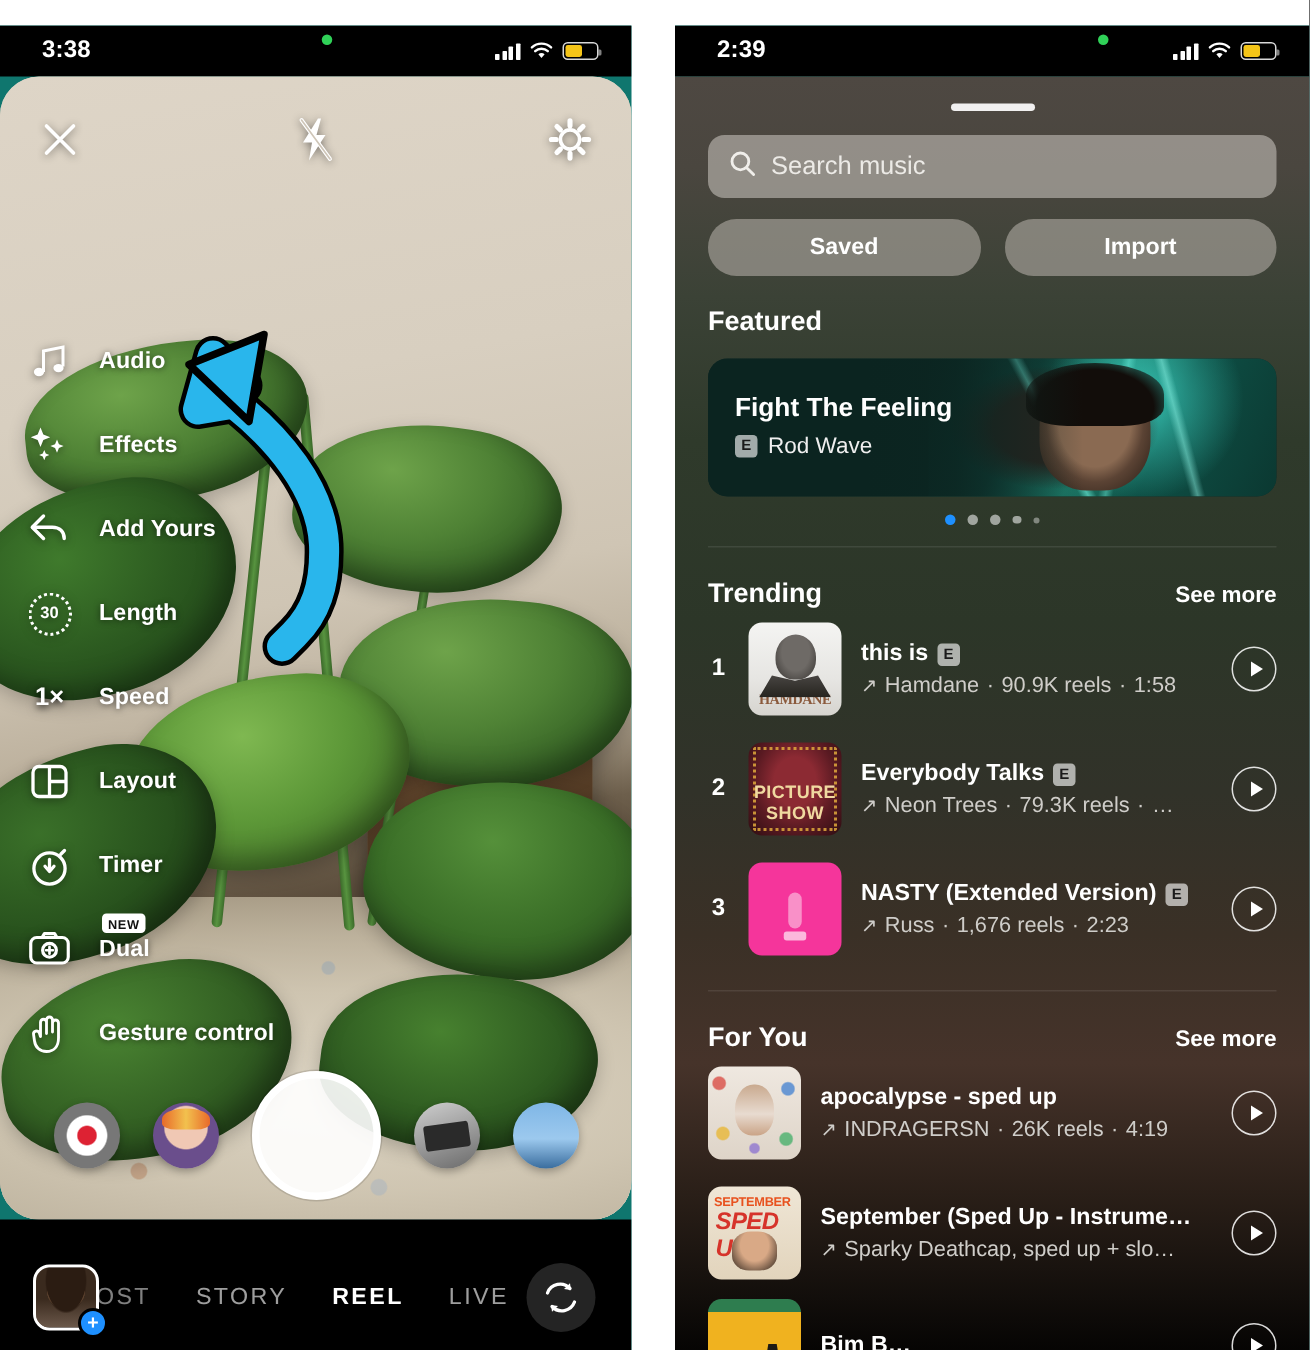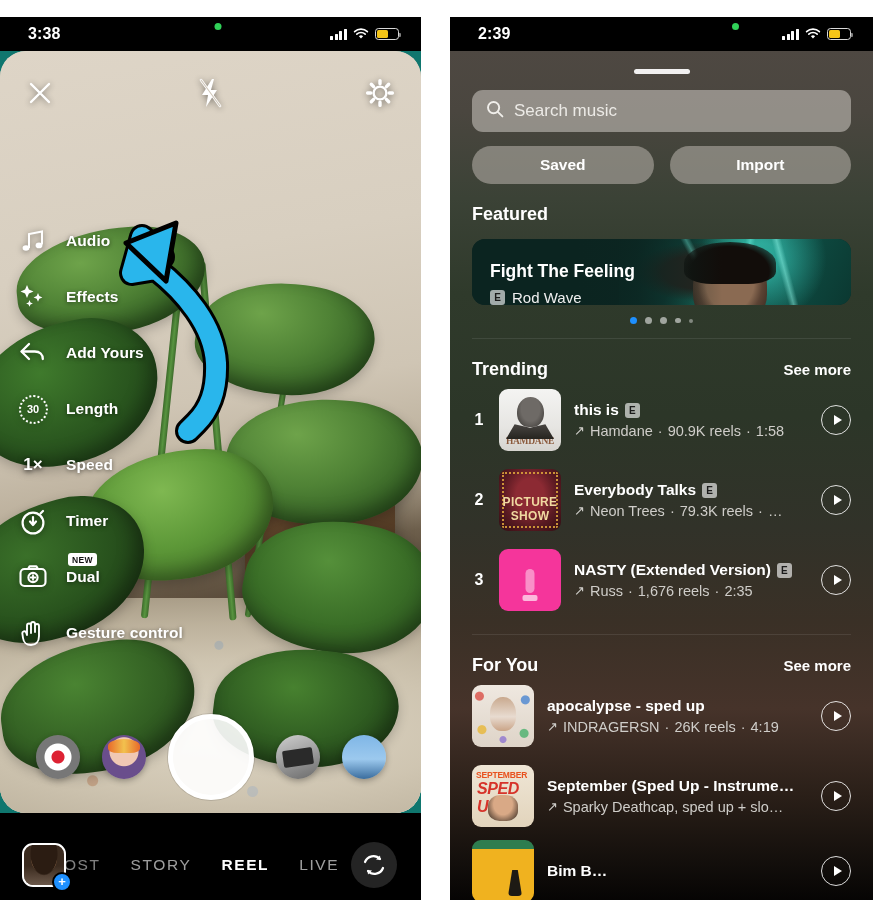--- a/index.html
+++ b/index.html
@@ -145,21 +145,21 @@
   .grabber { width: 56px; height: 5px; border-radius: 3px; background: #fff; margin: 18px auto 0; opacity: .92; }
   .search-box { margin: 16px 22px 0; height: 42px; border-radius: 11px; background: rgba(175,170,163,.72);
     display: flex; align-items: center; gap: 10px; padding: 0 14px; cursor: text; }
   .search-ph { color: #eceae6; font-size: 17px; }
   .seg-row { display: flex; gap: 16px; margin: 14px 22px 0; }
   .seg { flex: 1; height: 38px; border-radius: 19px; background: rgba(164,159,152,.68);
     display: flex; align-items: center; justify-content: center; color: #fff; font-size: 15.5px; font-weight: 700; cursor: pointer; }
   .sec-head { display: flex; align-items: baseline; justify-content: space-between; margin: 20px 22px 0; }
   .sec-title { color: #fff; font-size: 18px; font-weight: 700; }
   .see-more { color: #fff; font-size: 15px; font-weight: 700; cursor: pointer; }
-  .feat-card { margin: 14px 22px 0; height: 66px; border-radius: 13px; overflow: hidden; position: relative;
+  .feat-card { margin: 14px 22px 0; height: 92px; border-radius: 13px; overflow: hidden; position: relative;
     background: linear-gradient(100deg, #0c2421 0%, #0d2c27 40%, #113b33 70%, #0a2a26 100%); cursor: pointer; }
   .feat-art { position: absolute; right: 0; top: 0; bottom: 0; width: 232px;
     background:
       radial-gradient(ellipse 42% 62% at 36% 50%, #2a2520 0 42%, rgba(20,48,44,0) 72%),
       radial-gradient(circle at 62% 30%, rgba(64,224,208,.55) 0 10%, rgba(0,0,0,0) 42%),
       linear-gradient(115deg, rgba(13,44,39,0) 0%, #10433b 28%, #1d7a68 48%, #0e4f45 66%, #0b3831 100%);
   }
   .feat-art:before { content:""; position:absolute; inset:0;
     background:
       linear-gradient(62deg, transparent 36%, rgba(120,255,235,.55) 38%, transparent 40%),
@@ -356,20 +356,29 @@
           <span class="rail-label">Length</span>
         </div>
 
         <div class="rail-item">
           <span class="rail-ic">
             <span class="speed-num">1×</span>
           </span>
           <span class="rail-label">Speed</span>
         </div>
 
+        <div class="rail-item">
+          <span class="rail-ic">
+            <svg width="28" height="28" viewBox="0 0 28 28">
+                <rect x="3" y="4" width="22" height="20" rx="4" fill="none" stroke="#fff" stroke-width="2.2"></rect>
+                <path d="M14 4v20M14 14h11" stroke="#fff" stroke-width="2.2"></path>
+              </svg>
+          </span>
+          <span class="rail-label">Layout</span>
+        </div>
 
         <div class="rail-item">
           <span class="rail-ic">
             <svg width="28" height="30" viewBox="0 0 28 30">
                 <circle cx="14" cy="17" r="10.4" fill="none" stroke="#fff" stroke-width="2.2"></circle>
                 <path d="M14 11v7" stroke="#fff" stroke-width="2.2" stroke-linecap="round"></path>
                 <path d="M11 15.5 14 19l3-3.5" fill="none" stroke="#fff" stroke-width="2.2" stroke-linecap="round" stroke-linejoin="round"></path>
                 <path d="M21.5 7.5 24 5" stroke="#fff" stroke-width="2.2" stroke-linecap="round"></path>
               </svg>
           </span>
@@ -572,21 +581,21 @@
           <div class="tname">
             <span class="t">NASTY (Extended Version)</span>
             <span class="e-badge">E</span>
           </div>
           <div class="tmeta">
             <span class="arrow-up">↗</span>
             <span>Russ</span>
             <span>·</span>
             <span>1,676 reels</span>
             <span>·</span>
-            <span>2:35</span>
+            <span>2:23</span>
           </div>
         </div>
         <div class="play-btn">
             <i></i>
           </div>
       </div>
 
       <div class="divider"></div>
 
       <div class="sec-head">

